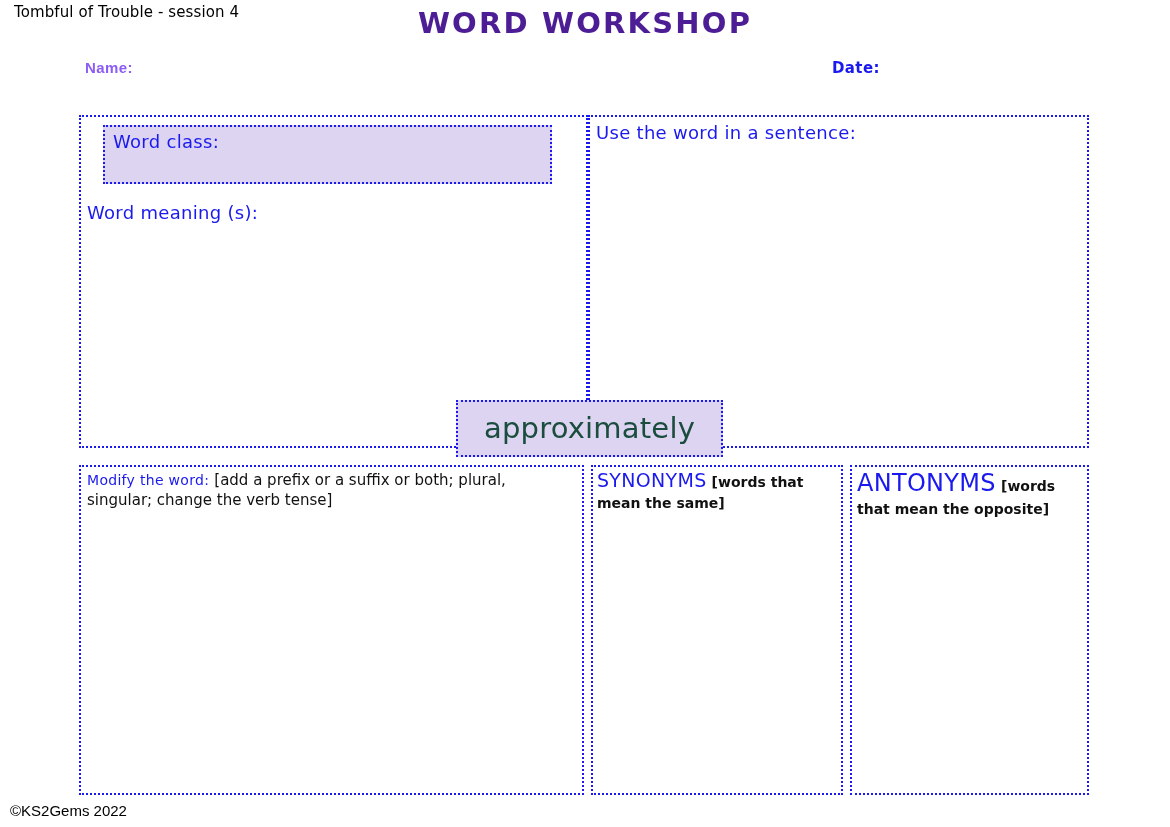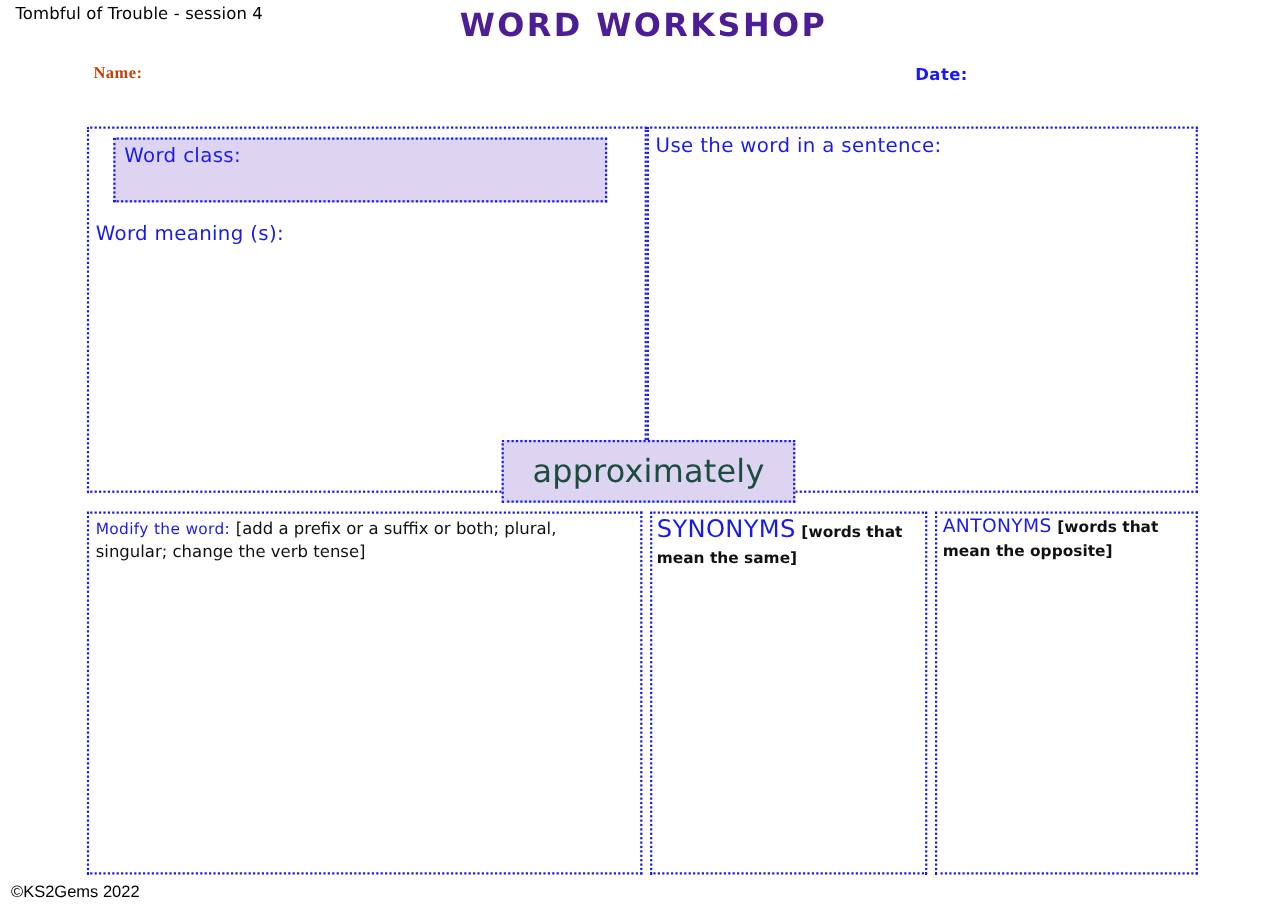--- a/index.html
+++ b/index.html
@@ -37,24 +37,24 @@
     font-family: "DejaVu Sans", sans-serif;
     font-weight: bold;
     font-size: 29px;
     letter-spacing: 2.2px;
     color: #4c1d95;
     white-space: nowrap;
   }
   #name-label {
     left: 85px;
     top: 59px;
-    font-family: Liberation Serif, serif;
+    font-family: Liberation Sans, sans-serif;
     font-weight: bold;
     font-size: 15px;
-    color: #c2410c;
+    color: #8b5cf6;
     letter-spacing: 0.4px;
   }
   #date-label {
     left: 832px;
     top: 59px;
     font-family: "DejaVu Sans", sans-serif;
     font-weight: bold;
     font-size: 15px;
     color: #1a1aee;
     letter-spacing: 0.4px;
@@ -145,31 +145,31 @@
   #block-modify .heading-blue { font-size: 14px; }
   #block-modify .bracket-note { font-size: 15px; }
 
   #block-synonyms {
     left: 597px;
     top: 468px;
     width: 243px;
     z-index: 4;
     line-height: 1.3;
   }
-  #block-synonyms .heading-blue { font-size: 22px; }
+  #block-synonyms .heading-blue { font-size: 19px; }
   #block-synonyms .bracket-note { font-size: 14px; font-weight: bold; }
 
   #block-antonyms {
     left: 857px;
     top: 468px;
     width: 228px;
     z-index: 4;
     line-height: 1.3;
   }
-  #block-antonyms .heading-blue { font-size: 17px; }
+  #block-antonyms .heading-blue { font-size: 24px; }
   #block-antonyms .bracket-note { font-size: 14px; font-weight: bold; }
 
   
   #copyright {
     left: 10px;
     top: 802px;
     font-family: "Liberation Sans", sans-serif;
     font-size: 15px;
     color: #000000;
     white-space: nowrap;

